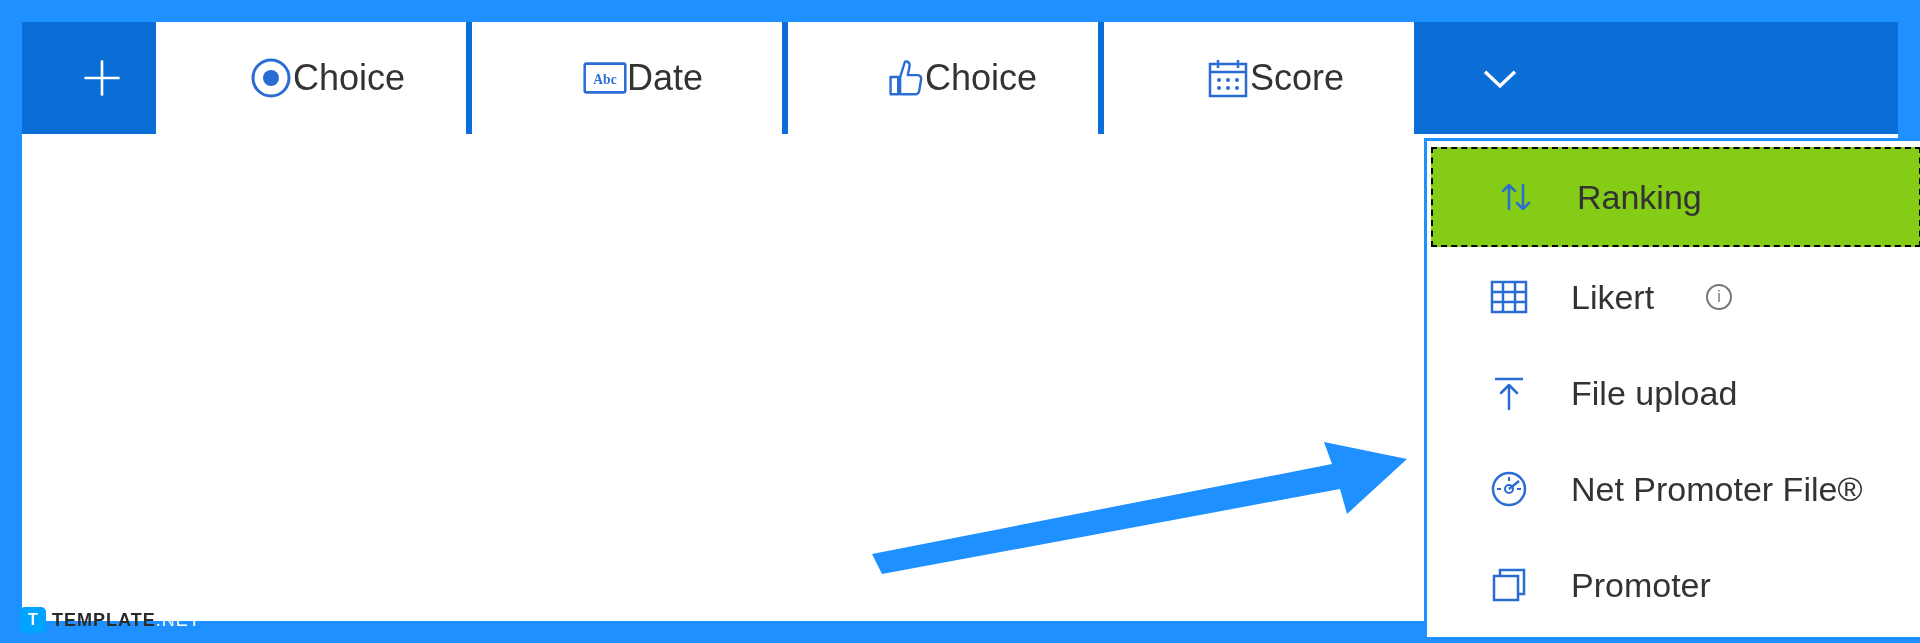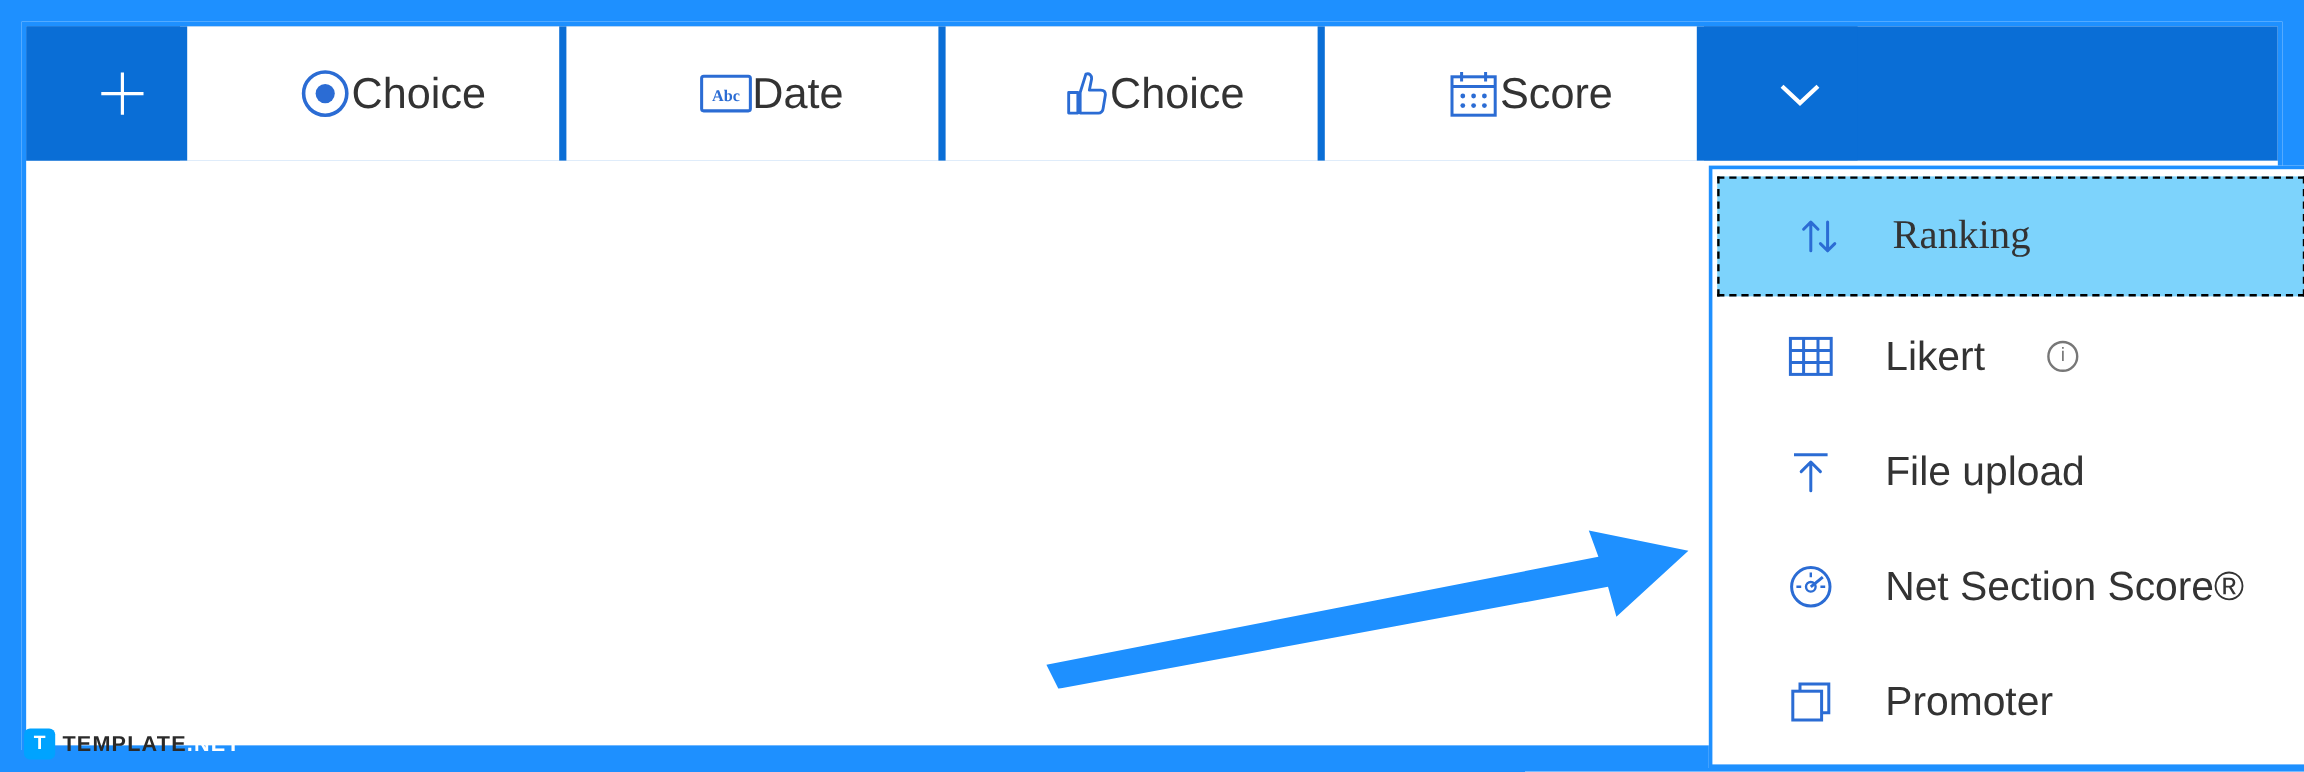--- a/index.html
+++ b/index.html
@@ -73,24 +73,23 @@
     }
     .dropdown-item {
       display: flex;
       align-items: center;
       gap: 40px;
       padding: 26px 28px;
       cursor: pointer;
       position: relative;
     }
     .dropdown-item.highlighted {
-      background: #7dd3fc;
+      background: #84cc16;
       border: 2px dashed #000000;
       margin: 2px 4px;
-      font-family: Liberation Serif, serif;
     }
     .dropdown-item .item-label {
       font-size: 34px;
       color: #333333;
       font-weight: 400;
     }
     .icon-wrap {
       width: 44px;
       height: 44px;
       display: flex;
@@ -131,21 +130,21 @@
       font-weight: bold;
       font-size: 16px;
     }
     .watermark-text {
       font-size: 18px;
       font-weight: 700;
       letter-spacing: 1px;
     }
     .watermark-text .light {
       color: #ffffff;
-      font-weight: 700;
+      font-weight: 400;
     }
     .info-badge {
       width: 26px;
       height: 26px;
       border: 2px solid #777;
       border-radius: 50%;
       display: inline-flex;
       align-items: center;
       justify-content: center;
       font-size: 16px;
@@ -270,21 +269,21 @@
       <span class="icon-wrap">
         <svg width="40" height="40" viewBox="0 0 40 40">
             <circle cx="20" cy="20" r="16" fill="none" stroke="#2b6cd4" stroke-width="2.5"></circle>
             <circle cx="20" cy="20" r="4" fill="none" stroke="#2b6cd4" stroke-width="2"></circle>
             <line x1="20" y1="20" x2="30" y2="12" stroke="#2b6cd4" stroke-width="2.5"></line>
             <line x1="8" y1="20" x2="12" y2="20" stroke="#2b6cd4" stroke-width="2"></line>
             <line x1="28" y1="20" x2="32" y2="20" stroke="#2b6cd4" stroke-width="2"></line>
             <line x1="20" y1="8" x2="20" y2="12" stroke="#2b6cd4" stroke-width="2"></line>
           </svg>
       </span>
-      <span class="item-label">Net Section Score®</span>
+      <span class="item-label">Net Promoter File®</span>
     </div>
 
     <div class="dropdown-item">
       <span class="icon-wrap">
         <svg width="40" height="40" viewBox="0 0 40 40">
             <rect x="5" y="11" width="24" height="24" fill="none" stroke="#2b6cd4" stroke-width="2.5"></rect>
             <polyline points="11,11 11,5 35,5 35,29 29,29" fill="none" stroke="#2b6cd4" stroke-width="2.5"></polyline>
           </svg>
       </span>
       <span class="item-label">Promoter</span>

